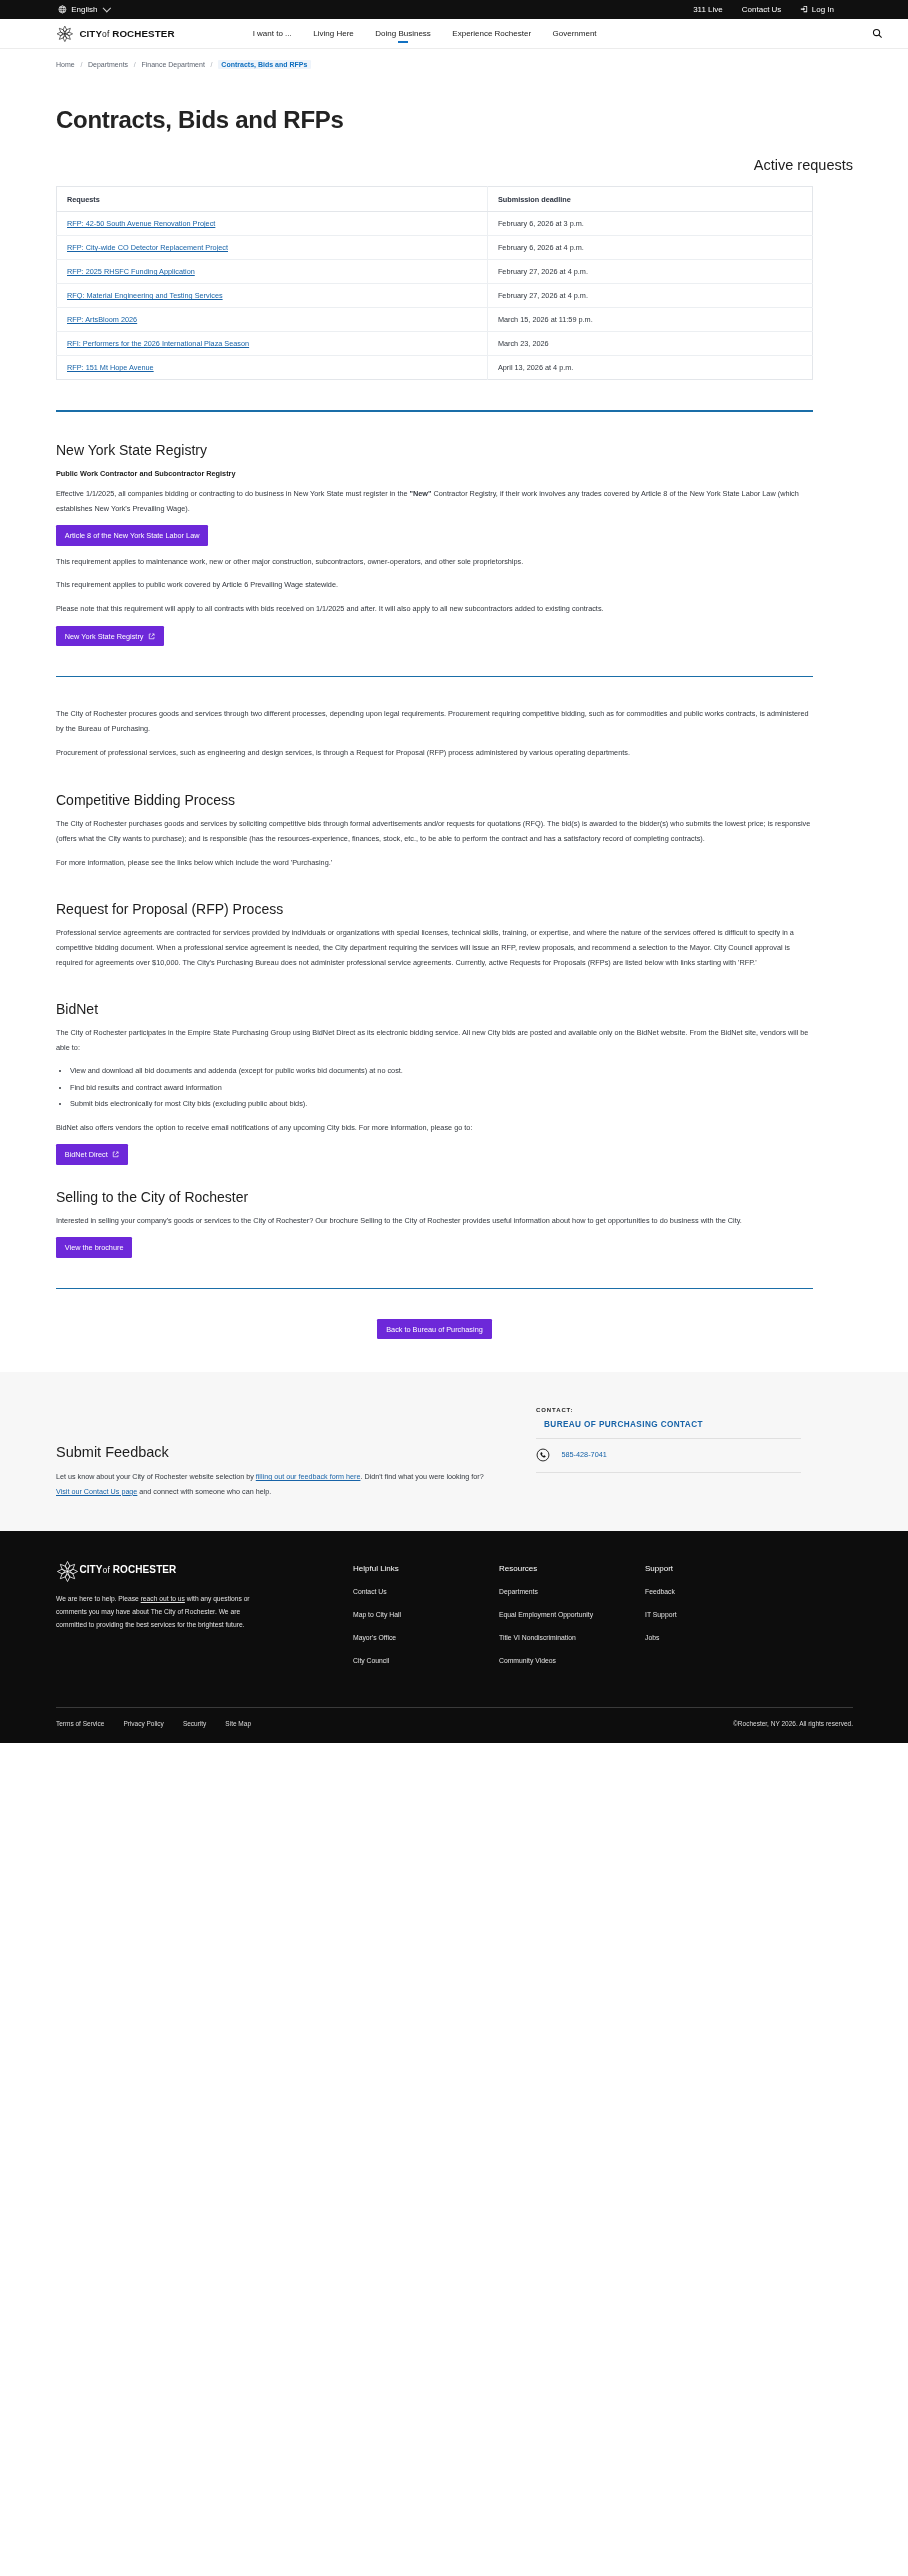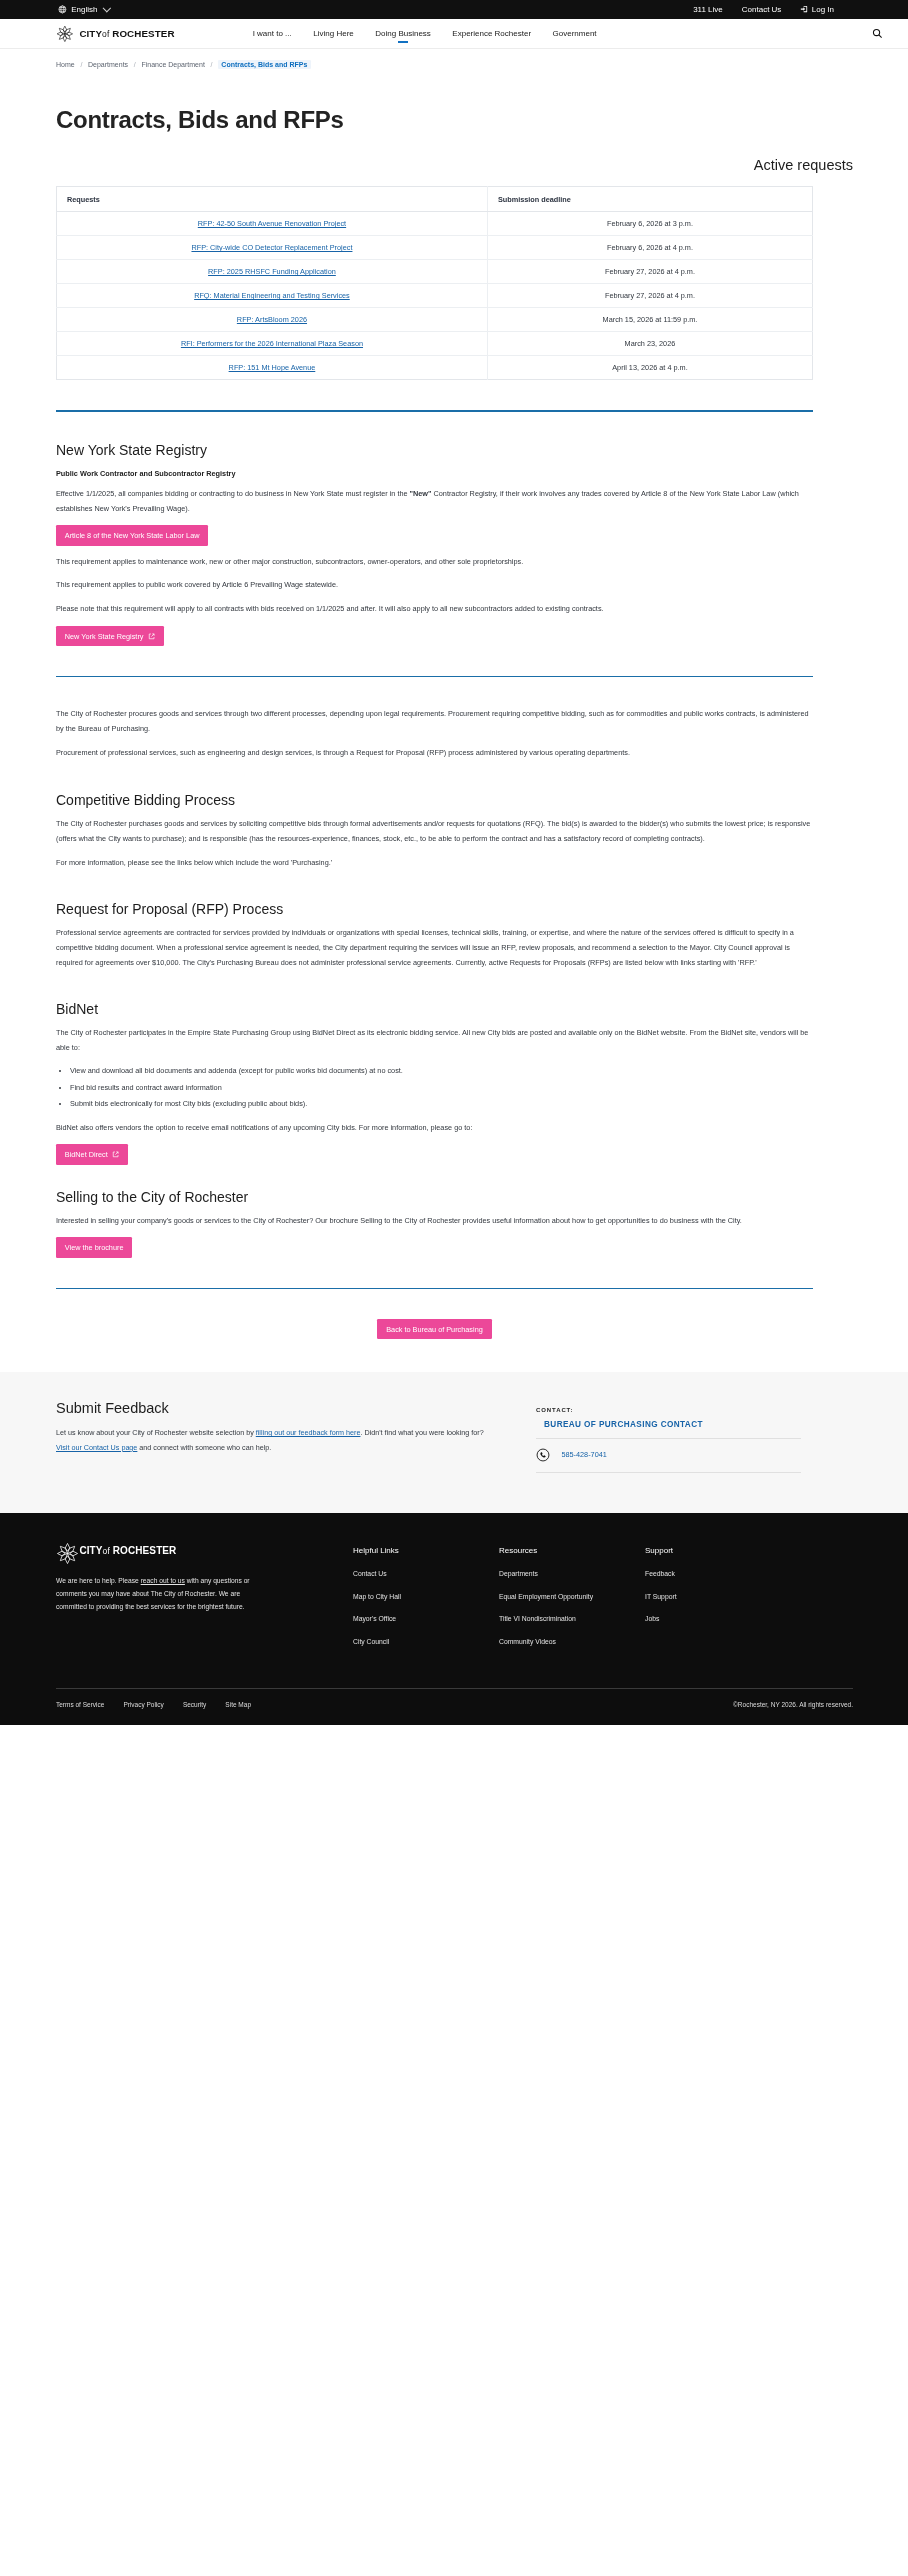--- a/index.html
+++ b/index.html
@@ -160,21 +160,20 @@
     color: #2c3340;
     padding: 7.6px 10px;
     border-bottom: 0.6px solid #e3e6ea;
     background: #fff;
   }
   .requests-table td {
     padding: 7px 10px;
     border-bottom: 0.6px solid #eceff2;
     color: #31373f;
     vertical-align: middle;
-    text-align: center;
   }
   .requests-table tr:last-child td { border-bottom: none; }
   .requests-table td:first-child,
   .requests-table th:first-child { width: 57%; border-right: 0.6px solid #eceff2; }
   .req-link {
     color: #1763a8;
     text-decoration: underline;
     cursor: pointer;
   }
 
@@ -207,41 +206,41 @@
     line-height: 2.05;
     color: #32373e;
   }
   ul.bullets li { margin-bottom: 1.3px; }
 
   
   .btn {
     display: inline-flex;
     align-items: center;
     gap: 4.4px;
-    background: #ec4899;
+    background: #6d28d9;
     color: #fff;
     font-size: 7.3px;
     font-weight: 400;
     padding: 5.7px 8.8px;
     border: none;
     border-radius: 1.3px;
     cursor: pointer;
     white-space: nowrap;
   }
   .ext-icon { width: 7px; height: 7px; display: inline-block; }
   .btn-center-wrap { width: 757px; display: flex; justify-content: center; margin: 26.5px 0 33px; }
 
   
   .feedback-band {
     background: #f7f7f7;
     padding: 28px 56px 32px;
     display: flex;
     gap: 38px;
   }
-  .feedback-left { width: 442px; }
+  .feedback-left { width: 442px; margin-top: 44px; }
   .feedback-left h2 {
     font-size: 14.5px;
     font-weight: 400;
     color: #1d1d1d;
     margin-bottom: 10px;
   }
   .feedback-left p {
     font-size: 7.2px;
     line-height: 2.0;
     color: #32373e;

